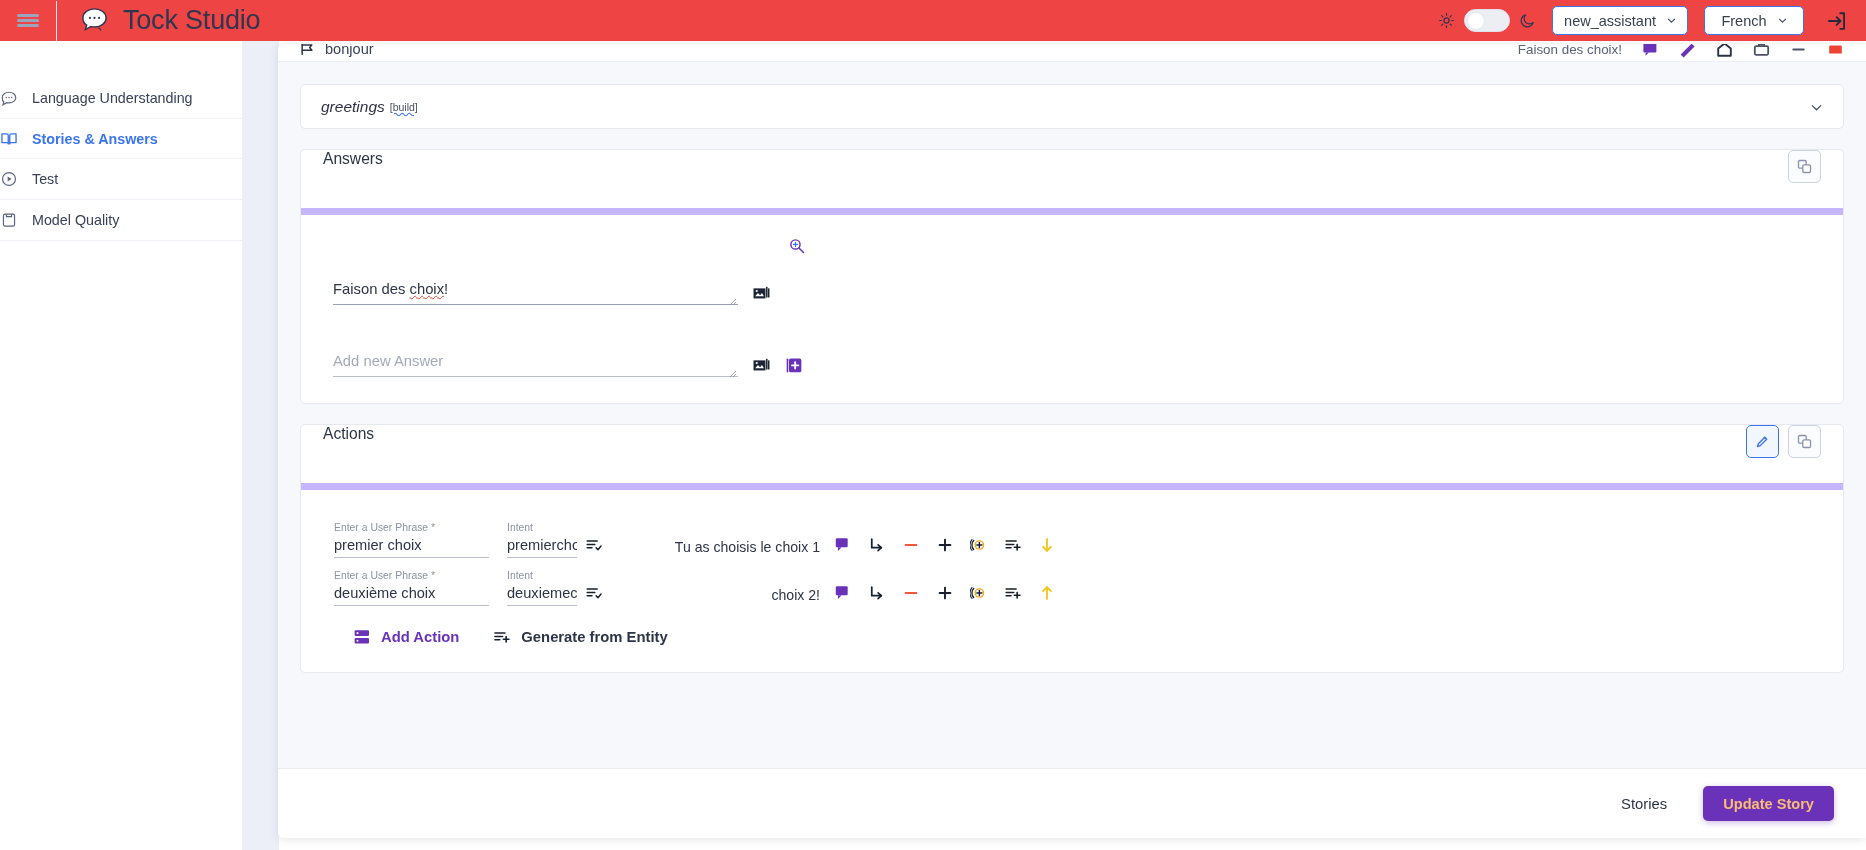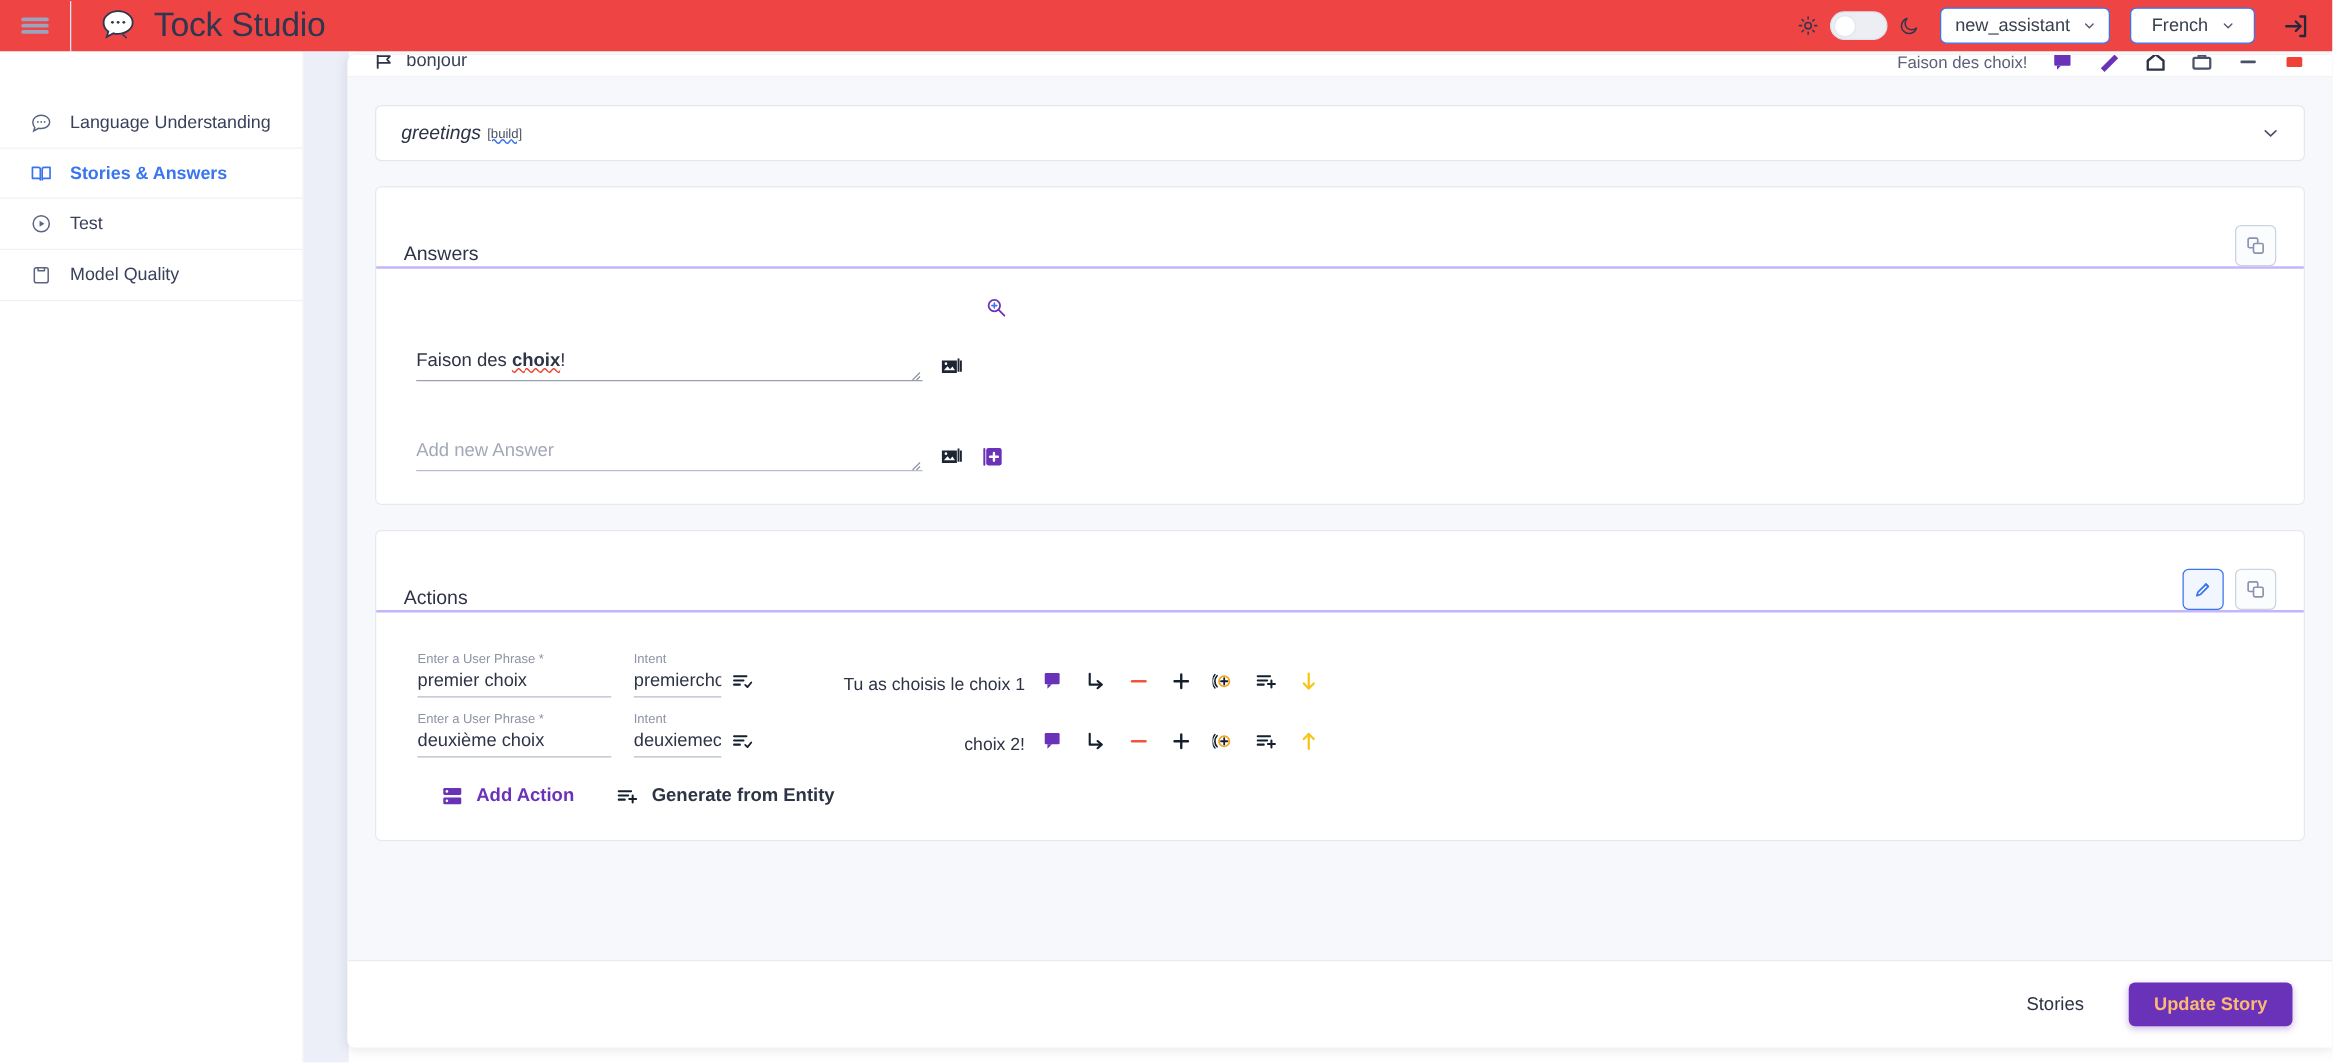--- a/index.html
+++ b/index.html
@@ -63,21 +63,21 @@
   #logout-icon { width: 22px; height: 22px; margin-left: 6px; cursor: pointer; display:block;}
 
   
   #sidebar {
     position: absolute; top: 41px; left: 0; width: 243px; height: 809px;
     background: #ffffff; z-index: 30;
     border-right: 1px solid #eef0f5;
   }
   .nav-item {
     height: 40.7px; display: flex; align-items: center; gap: 14px;
-    padding-left: 24px;
+    padding-left: 0;
     border-bottom: 1px solid #eef1f6;
     font-size: 14.3px; color: #39415a; cursor: pointer;
   }
   .nav-item:first-child { border-top: 1px solid #eef1f6; }
   .nav-item .nico { width: 18px; height: 18px; flex: 0 0 18px; display:block; }
   .nav-item.active { color: #3a74ef; font-weight: bold; }
   #nav-spacer { height: 37px; }
 
   
   #gutter {
@@ -136,23 +136,23 @@
   #story-select .chev-dn { margin-left: auto; width: 13px; height: 13px; display:block; }
 
   
   .card {
     margin: 20px 22px 0 22px;
     background: #ffffff;
     border: 1px solid #e6e9ef;
     border-radius: 5px;
   }
   .card-head {
-    height: 65px; display: flex; align-items: flex-end;
+    height: 65px; display: flex; align-items: flex-start;
     padding: 0 22px 0 22px;
-    border-bottom: 2px solid #c4b5fd;
+    border-bottom: 7px solid #c4b5fd;
     position: relative;
   }
   .card-head .ctitle { font-size: 15.6px; color: #2d3446; }
   .card-head .chead-btns { margin-left: auto; display: flex; gap: 9px; }
   .icon-btn {
     width: 33px; height: 33px; border-radius: 5px;
     border: 1px solid #ccd3e0; background: #fbfcfd;
     display: flex; align-items: center; justify-content: center;
     cursor: pointer;
   }
@@ -180,21 +180,21 @@
   .answer-line { display: flex; align-items: flex-end; gap: 14px; margin-top: 14px; }
   .ta-wrap { position: relative; width: 405px; }
   .ta-wrap .ta-text {
     font-size: 14.8px; color: #2e3446; height: 24px;
     border-bottom: 1px solid #9aa0b0; padding-bottom: 4px;
     position: relative;
   }
   .ta-wrap .ta-text.placeholder { color: #a4a9b8; border-bottom-color: #b9bec9; }
   .ta-wrap .ta-text .misspell {
     text-decoration: underline; text-decoration-style: wavy;
-    text-decoration-color: #e8452c; text-decoration-thickness: 1px; font-weight: bold;
+    text-decoration-color: #e8452c; text-decoration-thickness: 1px;
   }
   .ta-wrap .resize {
     position: absolute; right: 1px; bottom: 5px; width: 8px; height: 8px;
   }
   .inline-ico { width: 19px; height: 19px; cursor: pointer; display:block; margin-bottom: 2px; }
   .answer-spacer { height: 34px; }
 
   
   #actions-body { padding: 20px 22px 20px 20px; }
   .action-row {

